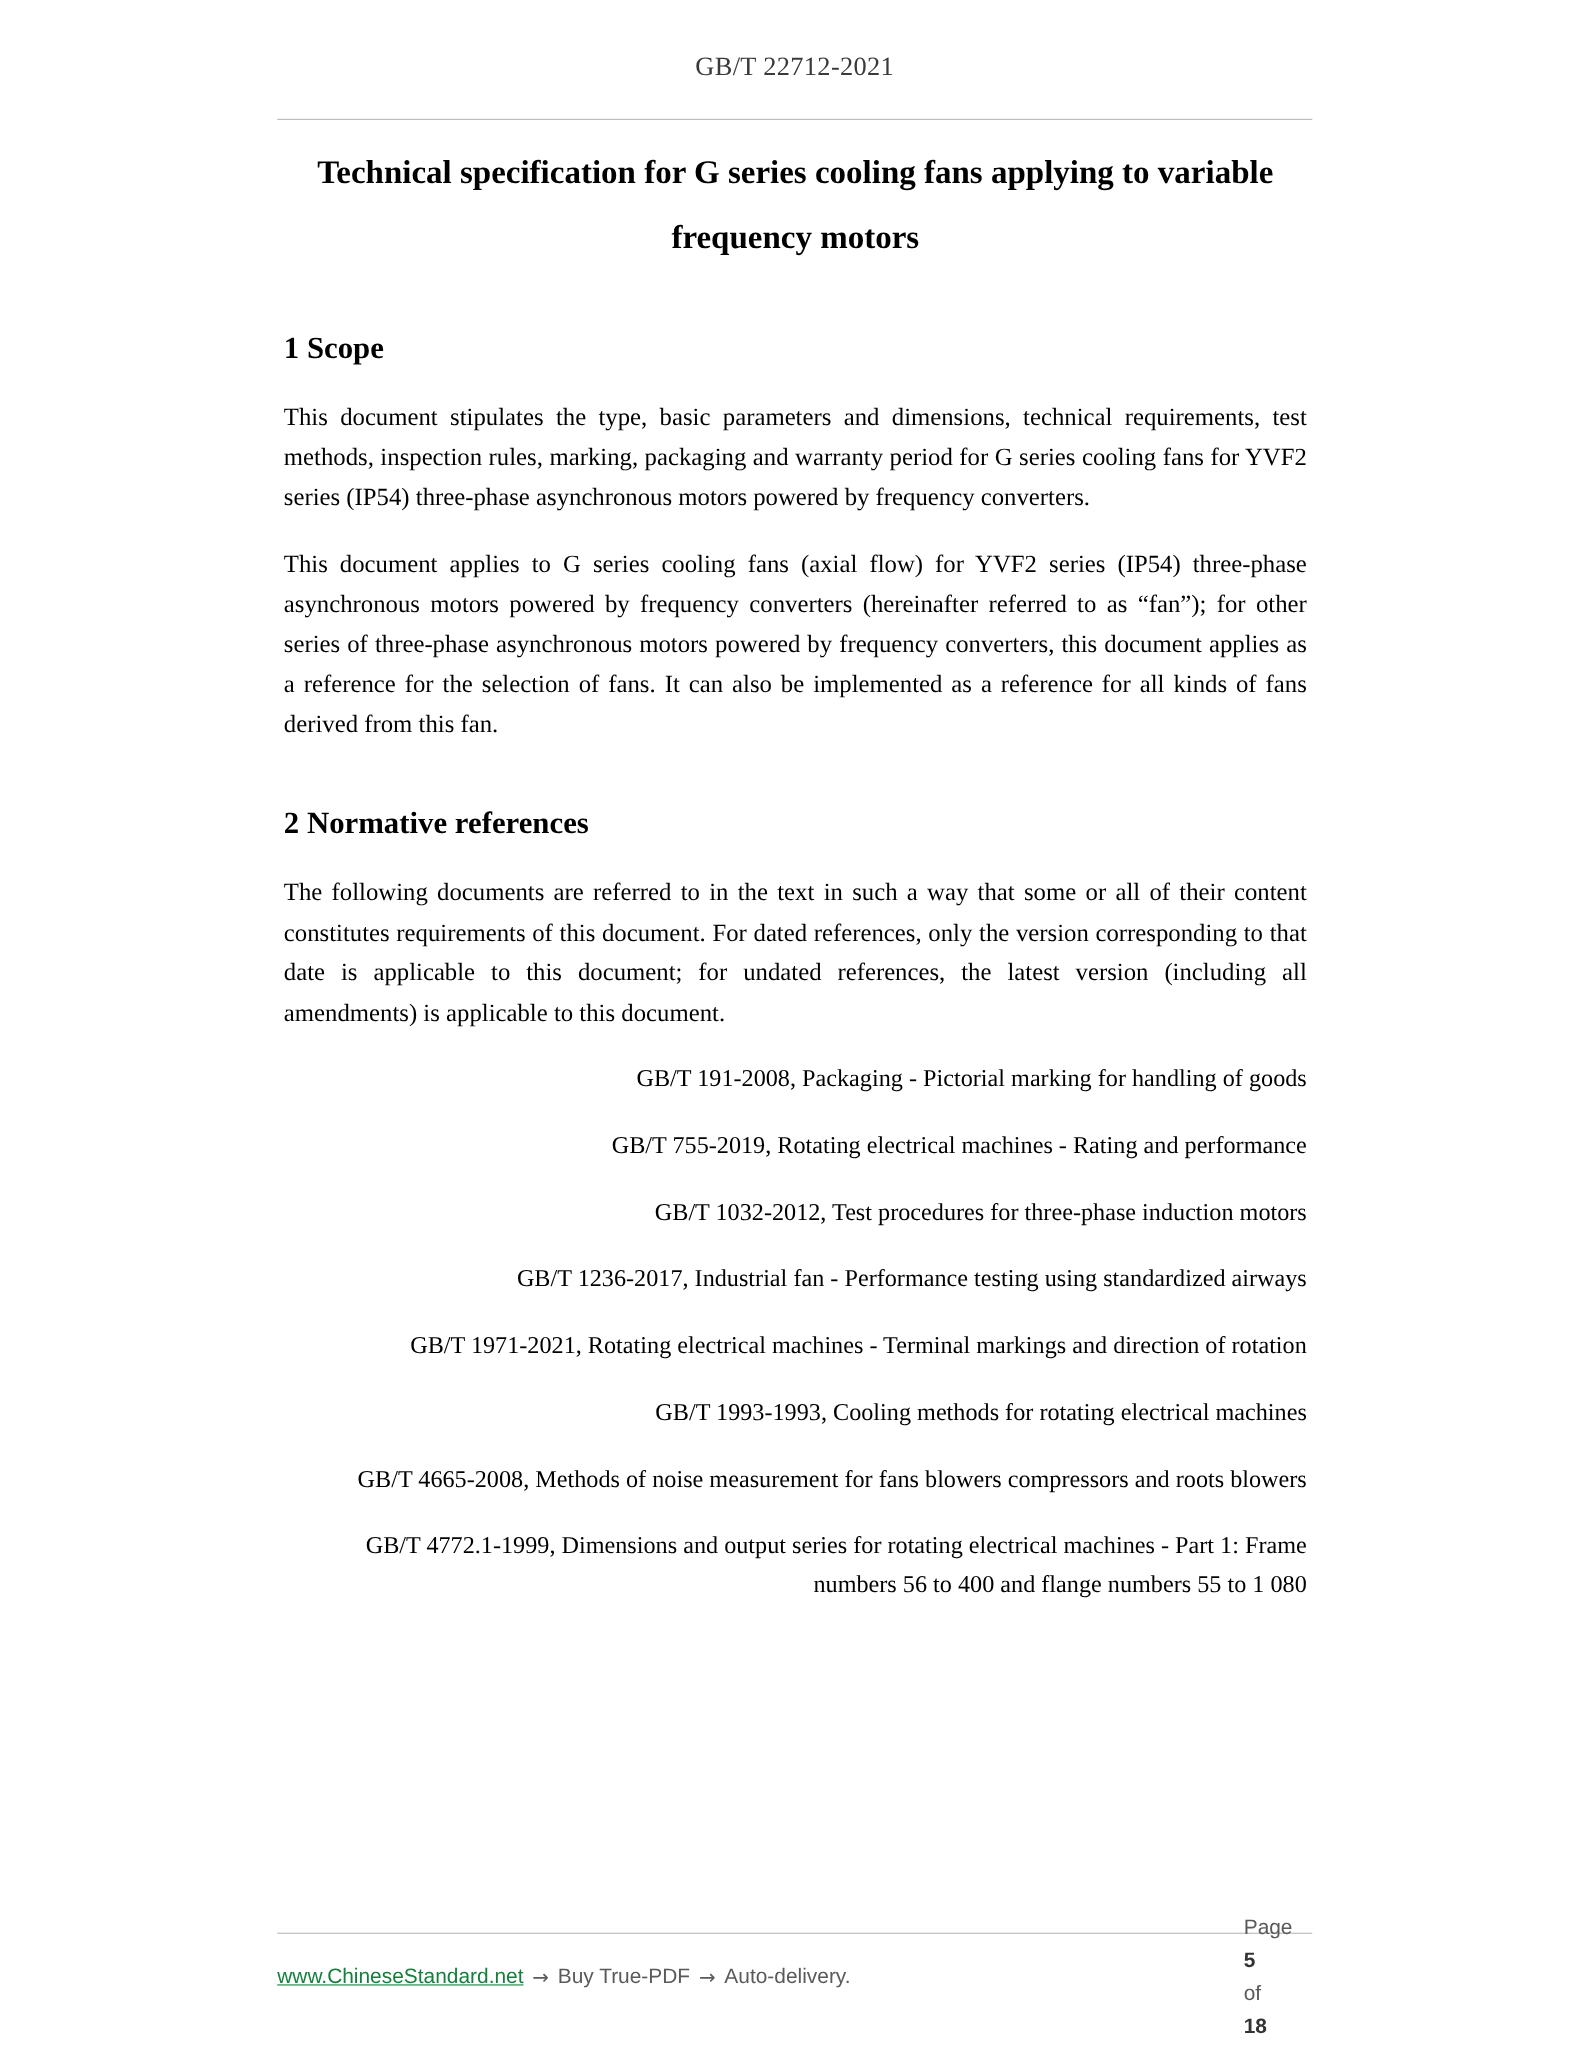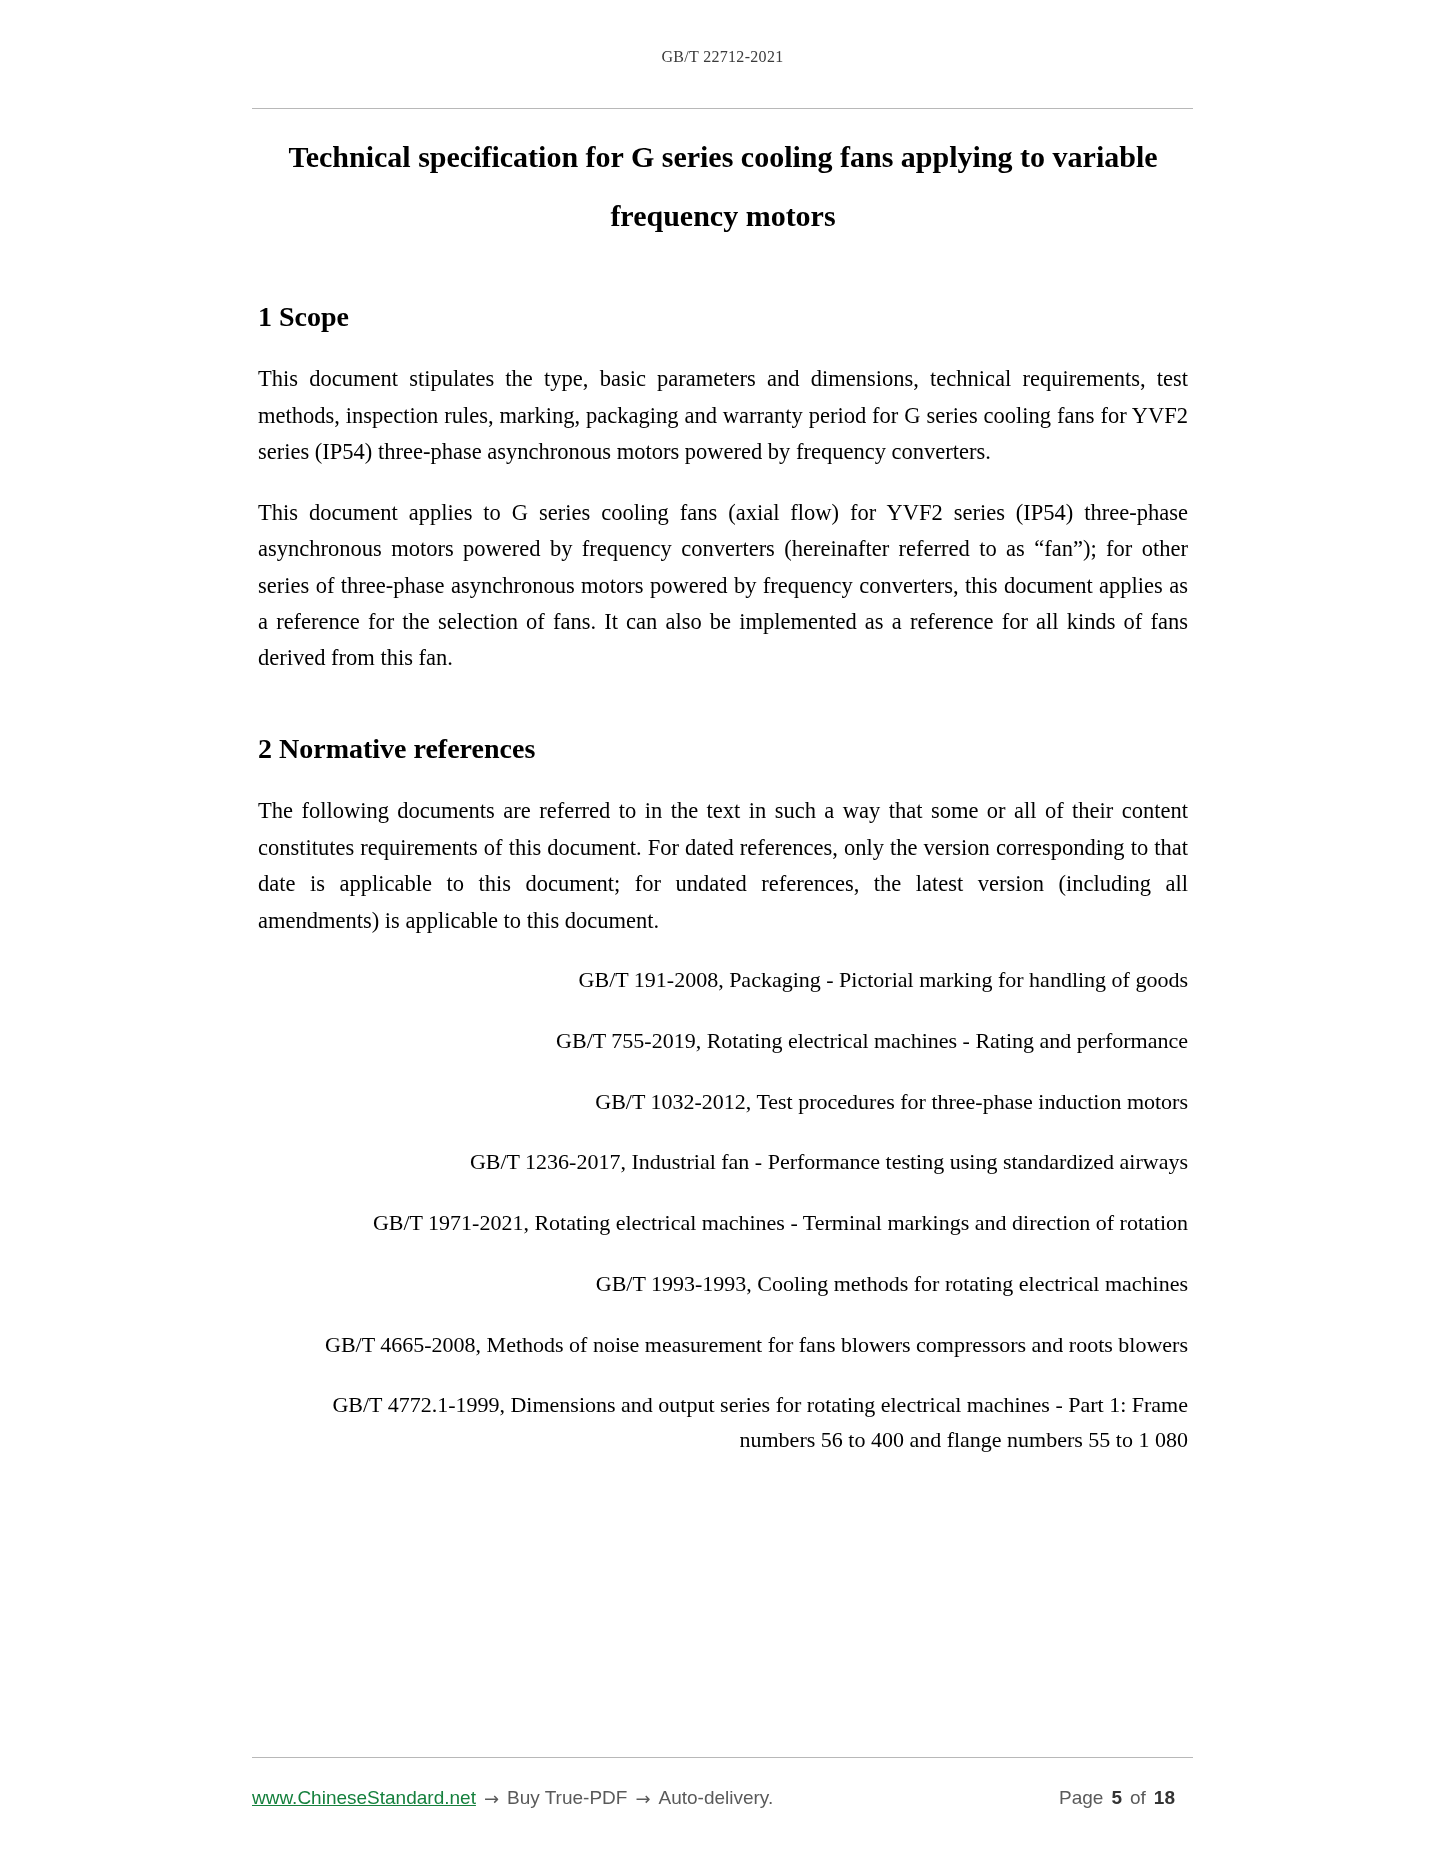--- a/index.html
+++ b/index.html
@@ -23,21 +23,21 @@
   }
   .header {
     position: absolute;
     top: 48px;
     left: 252px;
     right: 252px;
     text-align: center;
   }
   .header-text {
     font-family: "Liberation Serif", serif;
-    font-size: 16px;
+    font-size: 24px;
     color: #3a3a3a;
     letter-spacing: 0.3px;
   }
   .header-rule {
     position: absolute;
     top: 108px;
     left: 252px;
     right: 252px;
     height: 1px;
     background: #b8b8b8;
@@ -113,24 +113,24 @@
     color: #15803d;
     text-decoration: underline;
   }
   .arrow {
     font-family: "DejaVu Sans", sans-serif;
     font-size: 18px;
     color: #5a5a5a;
   }
   .footer-right {
     display: flex;
-    align-items: center;
     gap: 8px;
     white-space: nowrap;
     padding-right: 18px;
+    flex-direction: column;
   }
   .page-num {
     font-weight: bold;
     color: #333333;
   }
 </style>
 </head>
 <body>
 
 <div class="page">

